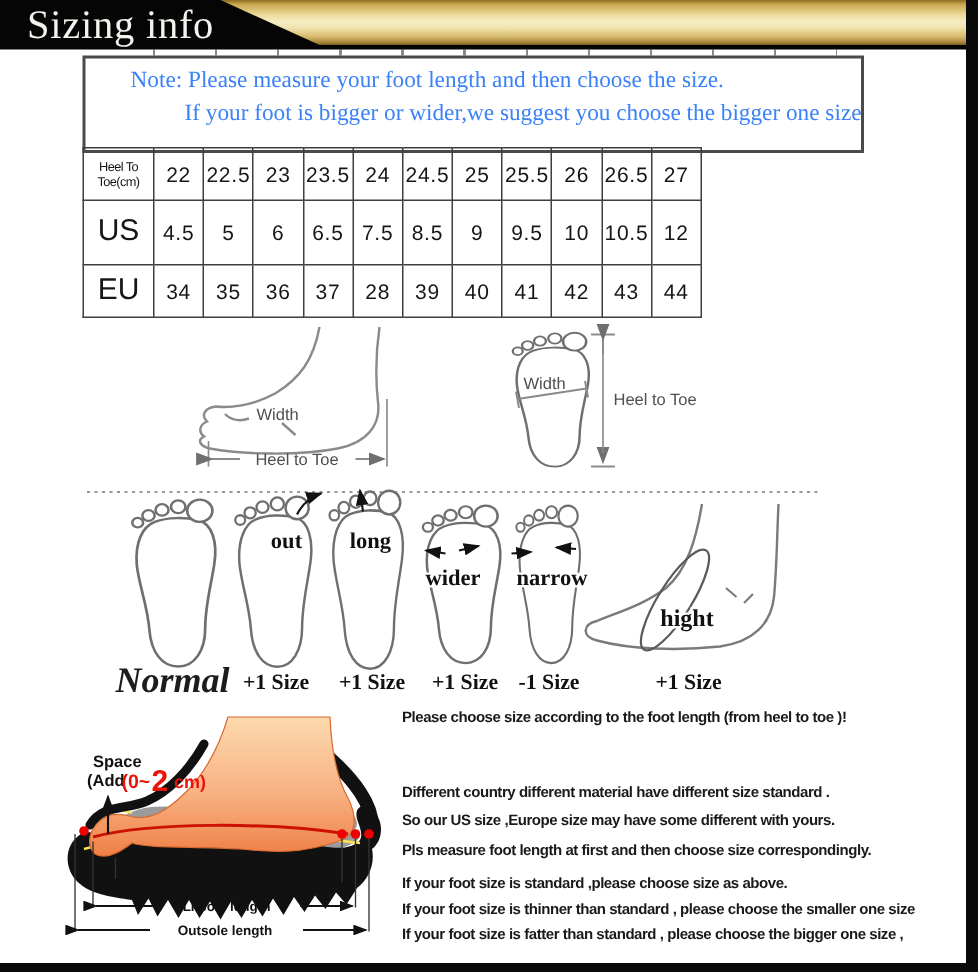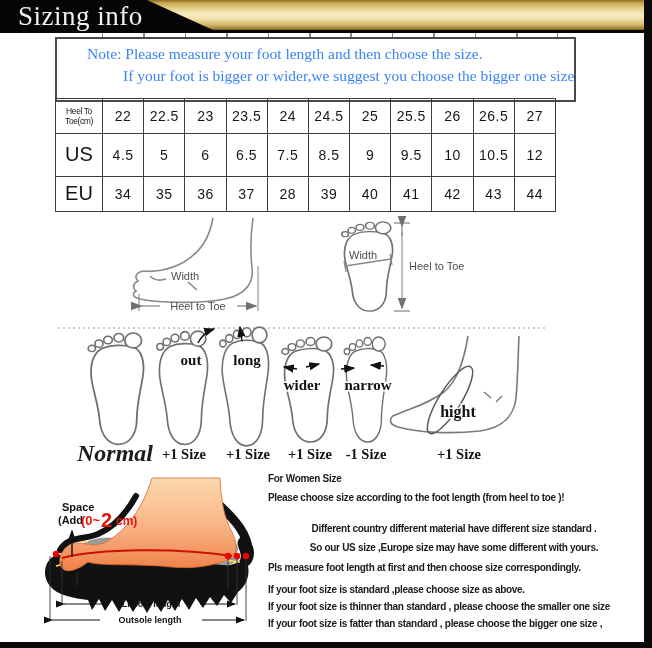--- a/index.html
+++ b/index.html
@@ -16,37 +16,37 @@
   .bottom-strip{position:absolute;left:0;top:642px;width:652px;height:6px;background:#0a0a0a;z-index:40;}
   
   .tick-row{position:absolute;left:102px;top:33px;width:456px;height:5px;
     background:repeating-linear-gradient(90deg,#8a8a8a 0 1.5px,transparent 1.5px 41.4px);}
   .note-box{position:absolute;left:55px;top:37px;width:497px;height:57px;background:#fff;
     border:2px solid #4a4a4a;color:#3b82f6;font-family:"Liberation Serif",serif;
     font-size:15.5px;line-height:1.45;padding-top:4px;padding-left:20px;}
   .note-line1{margin-left:10px;white-space:nowrap;}
   .note-line2{margin-left:46px;white-space:nowrap;}
   
-  .size-table{position:absolute;left:55px;top:98px;width:501px;height:114px;
+  .size-table{position:absolute;left:55px;top:98px;width:413px;height:114px;
     border-collapse:collapse;table-layout:fixed;color:#161616;}
   .size-table td{border:1.5px solid #3f3f3f;text-align:center;vertical-align:middle;
     font-size:14px;letter-spacing:.5px;padding:0;}
   .size-table col.c0{width:47px;}
   .size-table tr.r0 td{height:33px;}
   .size-table tr.r1 td{height:40px;}
   .size-table tr.r2 td{height:33px;}
   td.rowlab0{font-size:8.5px;letter-spacing:-0.4px;}
   td.rowlab{font-size:20px;letter-spacing:0;}
   
   .art{position:absolute;left:0;top:0;width:652px;height:648px;z-index:2;}
   
   .info{position:absolute;left:268px;width:372px;color:#1a1a1a;font-weight:bold;
     font-size:10px;letter-spacing:-0.3px;line-height:18.5px;white-space:nowrap;}
   .info.p1{top:470px;}
-  .info.p2{top:520px;text-align:center;}
+  .info.p2{top:520px;}
   .info.p3{top:559px;}
   .info.p4{top:582px;line-height:16.8px;}
   
   .caption{position:absolute;left:34px;top:623px;color:#101010;font-weight:bold;
     font-size:13.5px;letter-spacing:-0.2px;white-space:nowrap;}
   svg text{font-family:"Liberation Sans",sans-serif;}
   text.gray-lab{font-size:11px;fill:#4f4f4f;}
   text.type-lab{font-family:"Liberation Serif",serif;font-weight:bold;font-size:15px;fill:#111;
     paint-order:stroke;stroke:#ffffff;stroke-width:3px;}
   text.size-lab{font-family:"Liberation Serif",serif;font-weight:bold;font-size:14.5px;fill:#111;}
@@ -288,21 +288,20 @@
         <line x1="52" y1="620" x2="100" y2="620" marker-start="url(#ahB)"></line>
         <line x1="202" y1="620" x2="244" y2="620" marker-end="url(#ahB)"></line>
       </g>
       <text class="meas-lab" x="152" y="590" text-anchor="middle">Foot length</text>
       <text class="meas-lab" x="151" y="607" text-anchor="middle">Lnsole length</text>
       <text class="meas-lab" x="150" y="623" text-anchor="middle">Outsole length</text>
     </g>
   </svg>
 
   <div class="info p1">
-    <div>For Women Size</div>
     <div>Please choose size according to the foot length (from heel to toe )!</div>
   </div>
   <div class="info p2">
     <div>Different country different material have different size standard .</div>
     <div>So our US size ,Europe size may have some different with yours.</div>
   </div>
   <div class="info p3">
     <div>Pls measure foot length at first and then choose size correspondingly.</div>
   </div>
   <div class="info p4">

